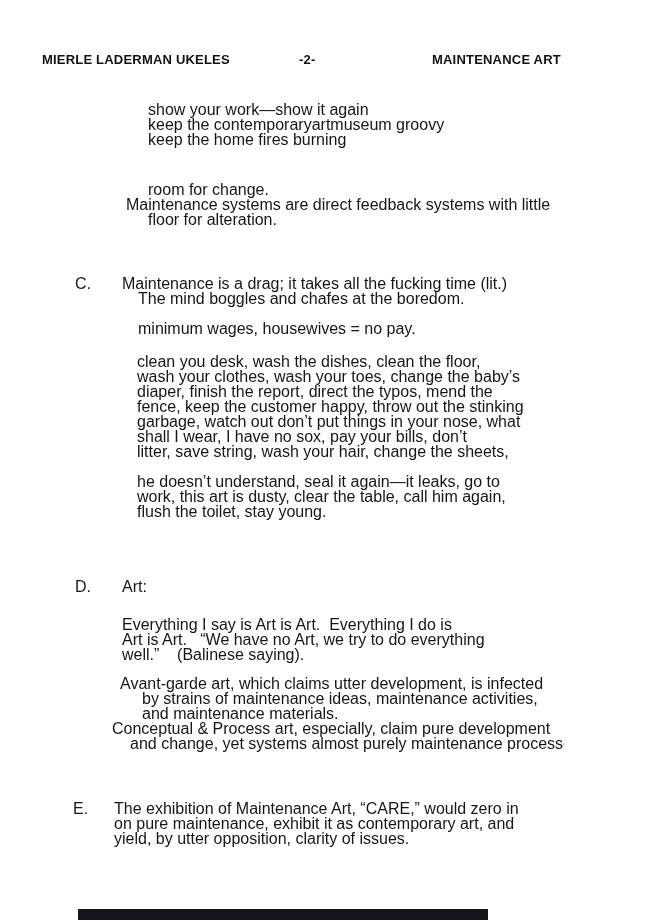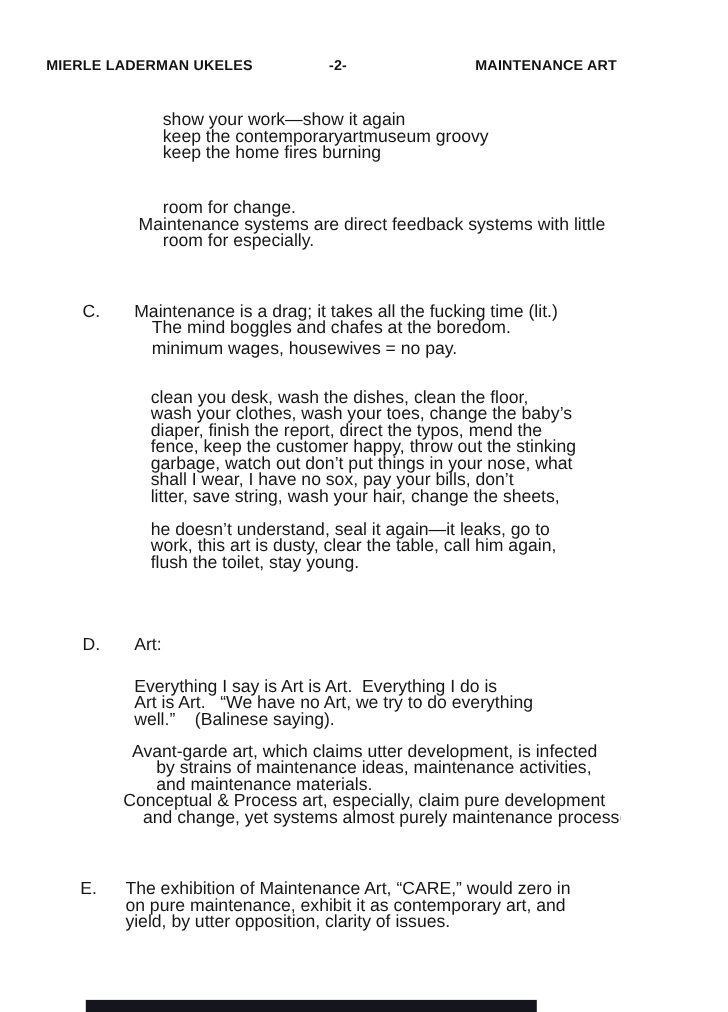--- a/index.html
+++ b/index.html
@@ -49,26 +49,26 @@
   <span class="hdr" style="left:42px">MIERLE LADERMAN UKELES</span>
   <span class="hdr" style="left:299px">-2-</span>
   <span class="hdr" style="left:432px">MAINTENANCE ART</span>
 
   <span class="ln" style="left:148px; top:102px">show your work—show it again</span>
   <span class="ln" style="left:148px; top:117px">keep the contemporaryartmuseum groovy</span>
   <span class="ln" style="left:148px; top:132px">keep the home fires burning</span>
 
   <span class="ln" style="left:148px; top:182px">room for change.</span>
   <span class="ln" style="left:126px; top:197px">Maintenance systems are direct feedback systems with little</span>
-  <span class="ln" style="left:148px; top:212px">room for especially.</span>
+  <span class="ln" style="left:148px; top:212px">floor for alteration.</span>
 
   <span class="ln" style="left:75px;  top:276px">C.</span>
   <span class="ln" style="left:122px; top:276px">Maintenance is a drag; it takes all the fucking time (lit.)</span>
   <span class="ln" style="left:138px; top:291px">The mind boggles and chafes at the boredom.</span>
-  <span class="ln" style="left:138px; top:310px">minimum wages, housewives = no pay.</span>
+  <span class="ln" style="left:138px; top:321px">minimum wages, housewives = no pay.</span>
 
   <span class="ln" style="left:137px; top:354px">clean you desk, wash the dishes, clean the floor,</span>
   <span class="ln" style="left:137px; top:369px">wash your clothes, wash your toes, change the baby’s</span>
   <span class="ln" style="left:137px; top:384px">diaper, finish the report, direct the typos, mend the</span>
   <span class="ln" style="left:137px; top:399px">fence, keep the customer happy, throw out the stinking</span>
   <span class="ln" style="left:137px; top:414px">garbage, watch out don’t put things in your nose, what</span>
   <span class="ln" style="left:137px; top:429px">shall I wear, I have no sox, pay your bills, don’t</span>
   <span class="ln" style="left:137px; top:444px">litter, save string, wash your hair, change the sheets,</span>
   <span class="ln" style="left:137px; top:474px">he doesn’t understand, seal it again—it leaks, go to</span>
   <span class="ln" style="left:137px; top:489px">work, this art is dusty, clear the table, call him again,</span>

